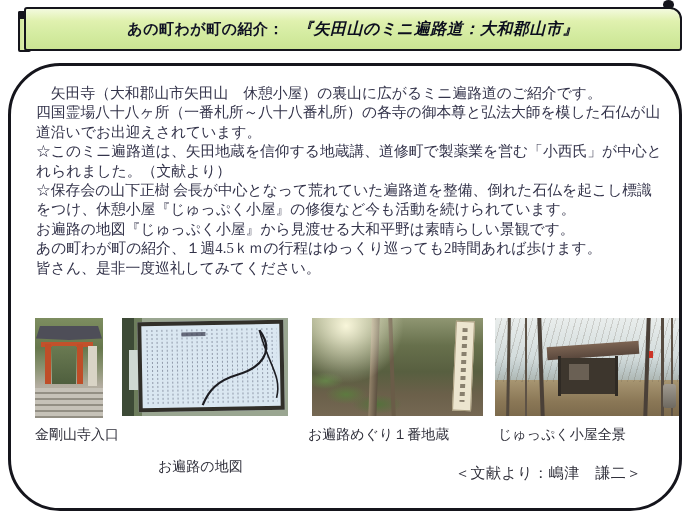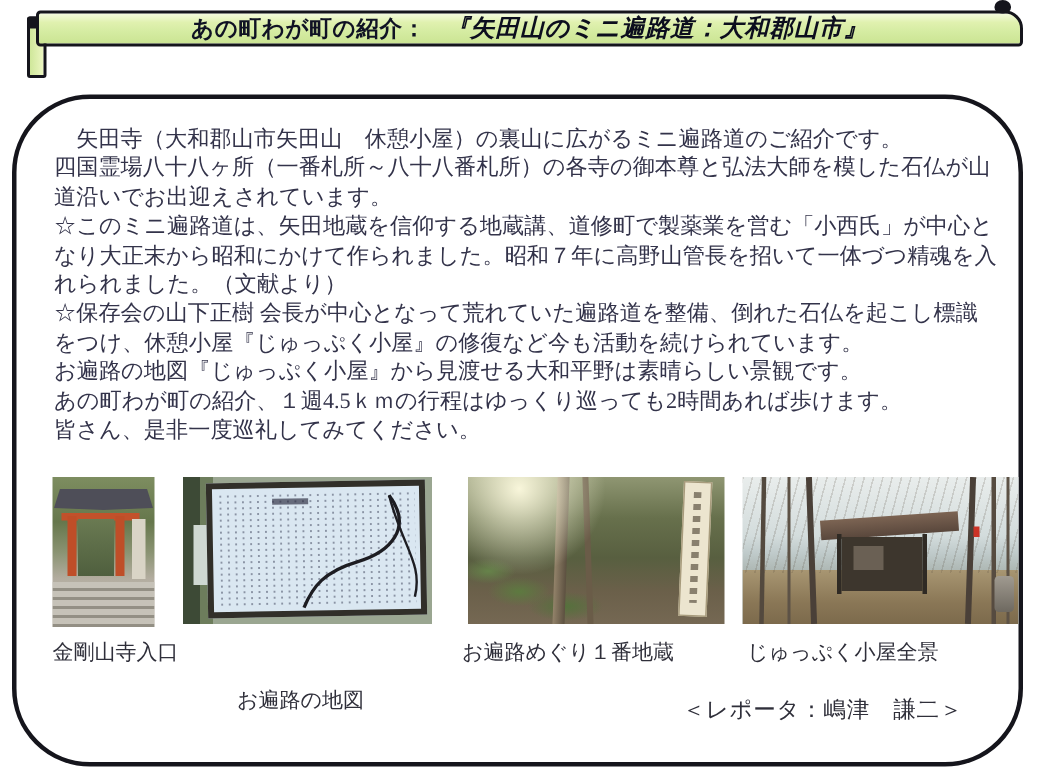--- a/index.html
+++ b/index.html
@@ -4,21 +4,21 @@
 <style>
   html,body{margin:0;padding:0;background:#ffffff;}
   .page{position:relative;width:691px;height:516px;background:#ffffff;overflow:hidden;
         font-family:"Liberation Serif","DejaVu Serif",serif;}
 
   
   .banner-roll{position:absolute;left:18px;top:11px;width:13px;height:41px;box-sizing:border-box;
     background:linear-gradient(90deg,#cfe79a,#ecf6c2);border:2px solid #15151c;border-radius:2px;}
   .banner-roll::before{content:"";position:absolute;left:-2px;top:-2px;width:9px;height:8px;
     background:#15151c;border-radius:2px;}
-  .banner-main{position:absolute;left:24px;top:7px;width:658px;height:24px;box-sizing:border-box;
+  .banner-main{position:absolute;left:24px;top:7px;width:658px;height:44px;box-sizing:border-box;
     background:linear-gradient(180deg,#f3fade 0%,#e0f1af 30%,#d5eca2 60%,#cbe493 100%);
     border:2px solid #15151c;border-radius:3px 12px 3px 3px;
     display:flex;align-items:center;justify-content:center;}
   .banner-dot{position:absolute;left:663px;top:0px;width:11px;height:9px;background:#15151c;
     border-radius:50% 50% 45% 45%;}
   .title-prefix{font-family:"Liberation Sans","DejaVu Sans",sans-serif;font-weight:bold;
     font-size:15px;color:#101224;letter-spacing:.5px;}
   .title-main{font-family:"Liberation Sans","DejaVu Sans",sans-serif;font-weight:bold;
     font-size:16px;color:#0c0e1e;margin-left:13px;letter-spacing:.5px;font-style:italic;}
 
@@ -119,21 +119,20 @@
   </div>
   <div class="banner-dot"></div>
 
   <div class="content-box"></div>
 
   <div class="body-text">
     <div class="body-line">　矢田寺（大和郡山市矢田山　休憩小屋）の裏山に広がるミニ遍路道のご紹介です。</div>
     <div class="body-line">四国霊場八十八ヶ所（一番札所～八十八番札所）の各寺の御本尊と弘法大師を模した石仏が山</div>
     <div class="body-line">道沿いでお出迎えされています。</div>
     <div class="body-line">☆このミニ遍路道は、矢田地蔵を信仰する地蔵講、道修町で製薬業を営む「小西氏」が中心と</div>
-    <div class="body-line">なり大正末から昭和にかけて作られました。昭和７年に高野山管長を招いて一体づつ精魂を入</div>
     <div class="body-line">れられました。（文献より）</div>
     <div class="body-line">☆保存会の山下正樹 会長が中心となって荒れていた遍路道を整備、倒れた石仏を起こし標識</div>
     <div class="body-line">をつけ、休憩小屋『じゅっぷく小屋』の修復など今も活動を続けられています。</div>
     <div class="body-line">お遍路の地図『じゅっぷく小屋』から見渡せる大和平野は素晴らしい景観です。</div>
     <div class="body-line">あの町わが町の紹介、１週4.5ｋｍの行程はゆっくり巡っても2時間あれば歩けます。</div>
     <div class="body-line">皆さん、是非一度巡礼してみてください。</div>
   </div>
 
   <div class="photo" id="photo1">
     <div class="p1-roof"></div>
@@ -180,15 +179,15 @@
     <div class="p4-tree6"></div>
     <div class="p4-red-mark"></div>
     <div class="p4-stone"></div>
   </div>
 
   <div class="caption" style="left:35px;text-align:right;">金剛山寺入口</div>
   <div class="caption" style="left:158px;margin-top:32px;">お遍路の地図</div>
   <div class="caption" style="left:308px;">お遍路めぐり１番地蔵</div>
   <div class="caption" style="left:498px;">じゅっぷく小屋全景</div>
 
-  <div class="reporter">＜レポータ：嶋津　謙二＞</div>
+  <div class="reporter">＜文献より：嶋津　謙二＞</div>
 
 </div>
 
 </body></html>

